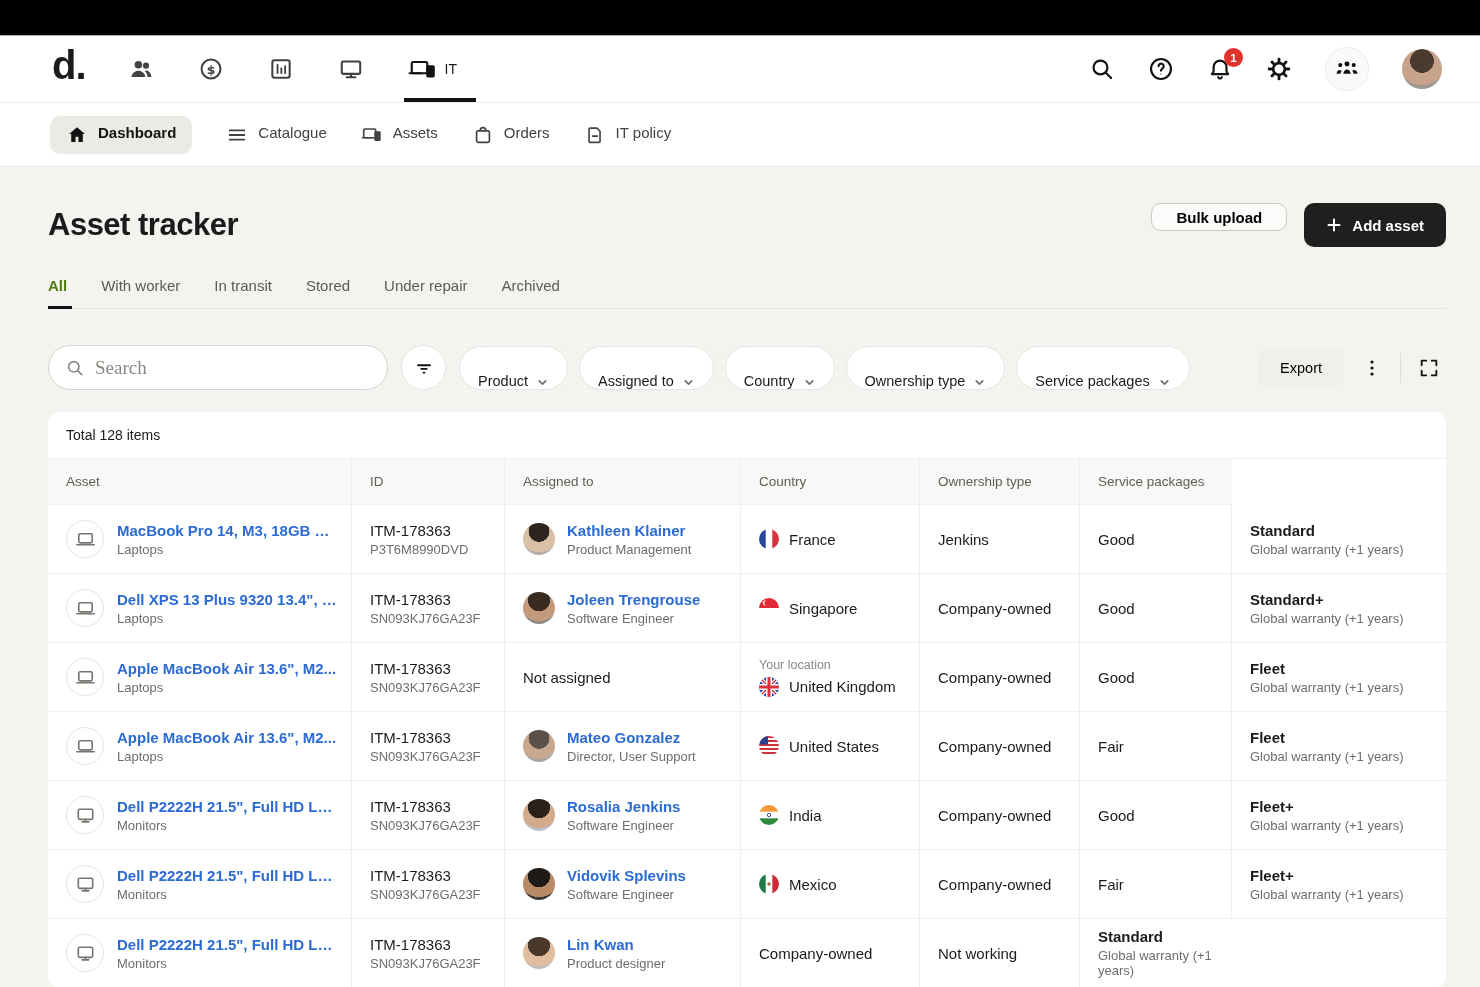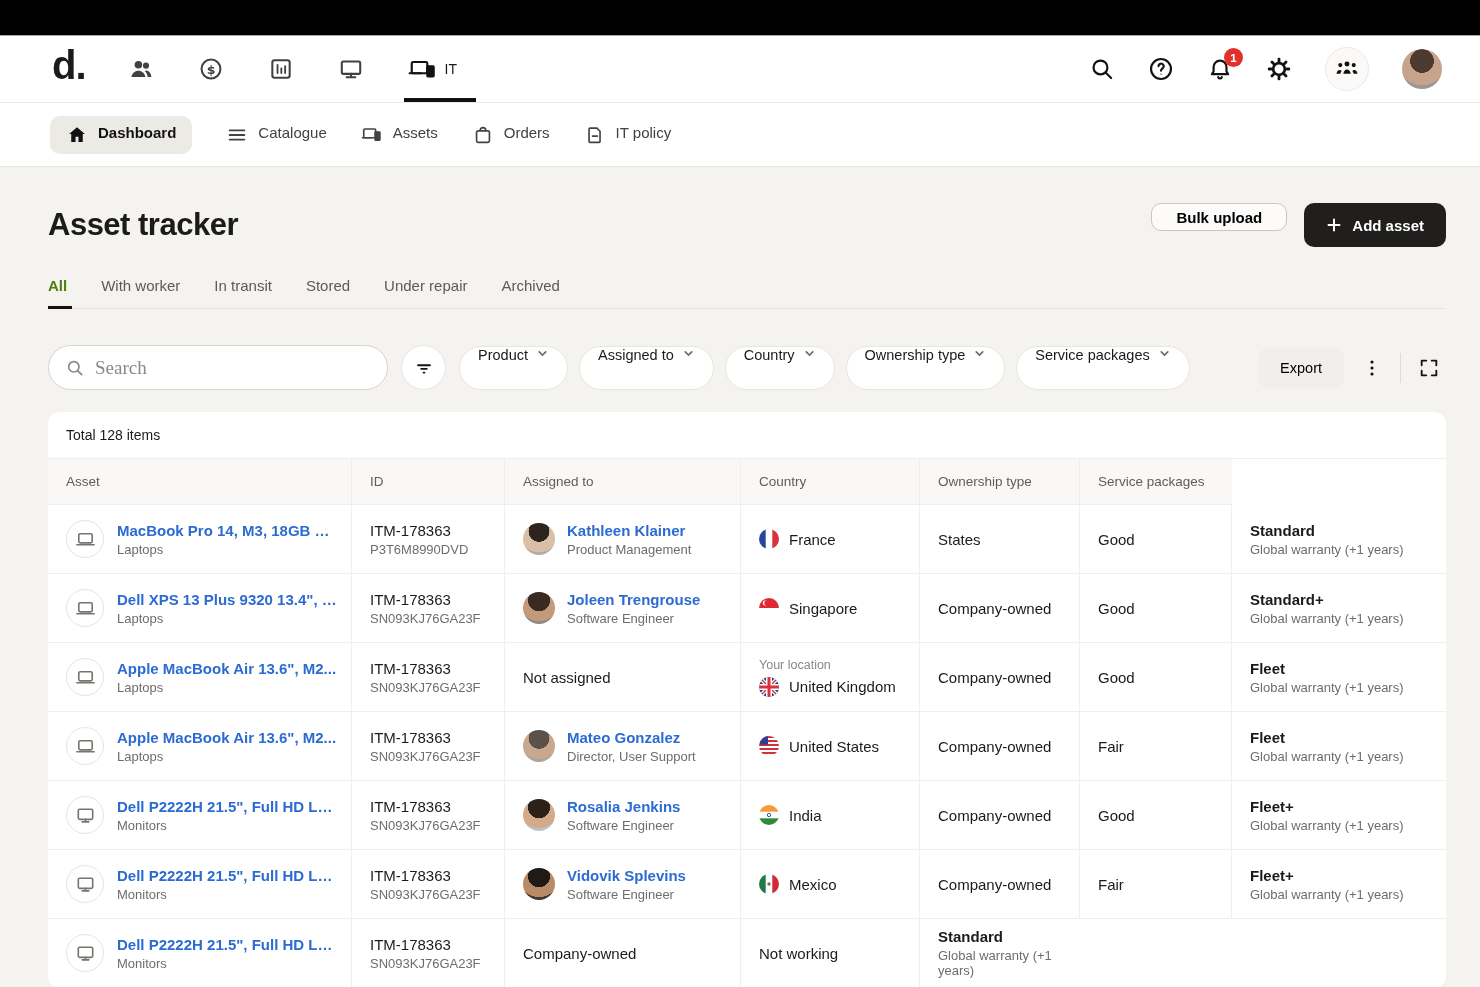--- a/index.html
+++ b/index.html
@@ -61,21 +61,21 @@
   .search-box { width:340px; height:45px; border:1px solid #d6d4ce; border-radius:23px; background:#fff;
     display:flex; align-items:center; padding:0 16px; gap:10px; }
   .search-box svg { width:20px; height:20px; flex:none; }
   .search-box input { border:none; outline:none; font-size:19px; width:100%; background:transparent;
     font-family:Liberation Serif, serif; color:#1b1b1b; }
   .search-box input::placeholder { color:#8a8880; }
   .round-btn { width:45px; height:45px; border-radius:50%; background:#fff; border:1px solid #e7e5e0;
     display:flex; align-items:center; justify-content:center; cursor:pointer; }
   .round-btn svg { width:22px; height:22px; }
   .pill { height:44px; background:#fff; border:1px solid #e7e5e0; border-radius:22px; padding:0 18px;
-    display:flex; align-items:flex-start; gap:8px; font-size:14.5px; cursor:pointer; white-space:nowrap; }
+    display:flex; align-items:flex-end; gap:8px; font-size:14.5px; cursor:pointer; white-space:nowrap; }
   .pill svg { width:13px; height:13px; }
   .filter-spacer { flex:1; }
   .btn-export { height:40px; padding:0 22px; background:#f1efeb; border:none; border-radius:10px;
     font-size:14.5px; font-weight:500; cursor:pointer; font-family:inherit; }
   .icon-btn { width:34px; height:34px; display:flex; align-items:center; justify-content:center; cursor:pointer; }
   .icon-btn svg { width:22px; height:22px; }
   .vdivider { width:1px; height:30px; background:#dddbd6; }
 
   
   .table-card { margin-top:22px; background:#fff; border-radius:12px; overflow:hidden; }
@@ -375,21 +375,21 @@
                     <rect width="20" height="20" fill="#fff"></rect>
                     <rect width="6.7" height="20" fill="#28459c"></rect>
                     <rect x="13.3" width="6.7" height="20" fill="#d7323d"></rect>
                   </svg>
                 </span>
           <span class="primary">France</span>
         </div>
       </div>
     </div>
     <div class="td">
-      <span class="primary">States</span>
+      <span class="primary">Jenkins</span>
     </div>
     <div class="td">
       <span class="primary">Good</span>
     </div>
     <div class="td">
       <div class="two-line">
         <span class="primary semibold">Standard</span>
         <span class="sub">Global warranty (+1 years)</span>
       </div>
     </div>
@@ -687,20 +687,28 @@
         <span class="sub">Monitors</span>
       </div>
     </div>
     <div class="td">
       <div class="two-line">
         <span class="primary">ITM-178363</span>
         <span class="sub">SN093KJ76GA23F</span>
       </div>
     </div>
     <div class="td">
+      <span class="avatar av-a6"></span>
+      <div class="two-line">
+        <a class="link">Lin Kwan</a>
+        <span class="sub">Product designer</span>
+      </div>
+
+    </div>
+    <div class="td">
       <span class="primary">Company-owned</span>
     </div>
     <div class="td">
       <span class="primary">Not working</span>
     </div>
     <div class="td">
       <div class="two-line">
         <span class="primary semibold">Standard</span>
         <span class="sub">Global warranty (+1 years)</span>
       </div>

